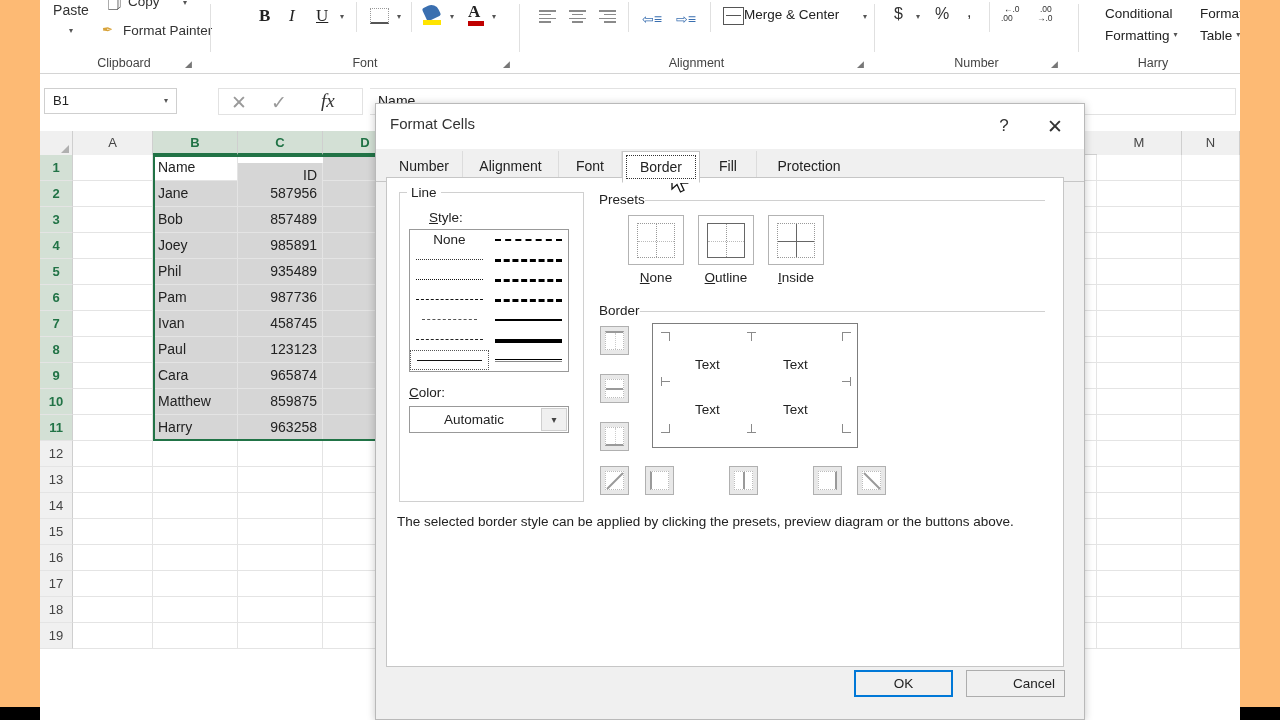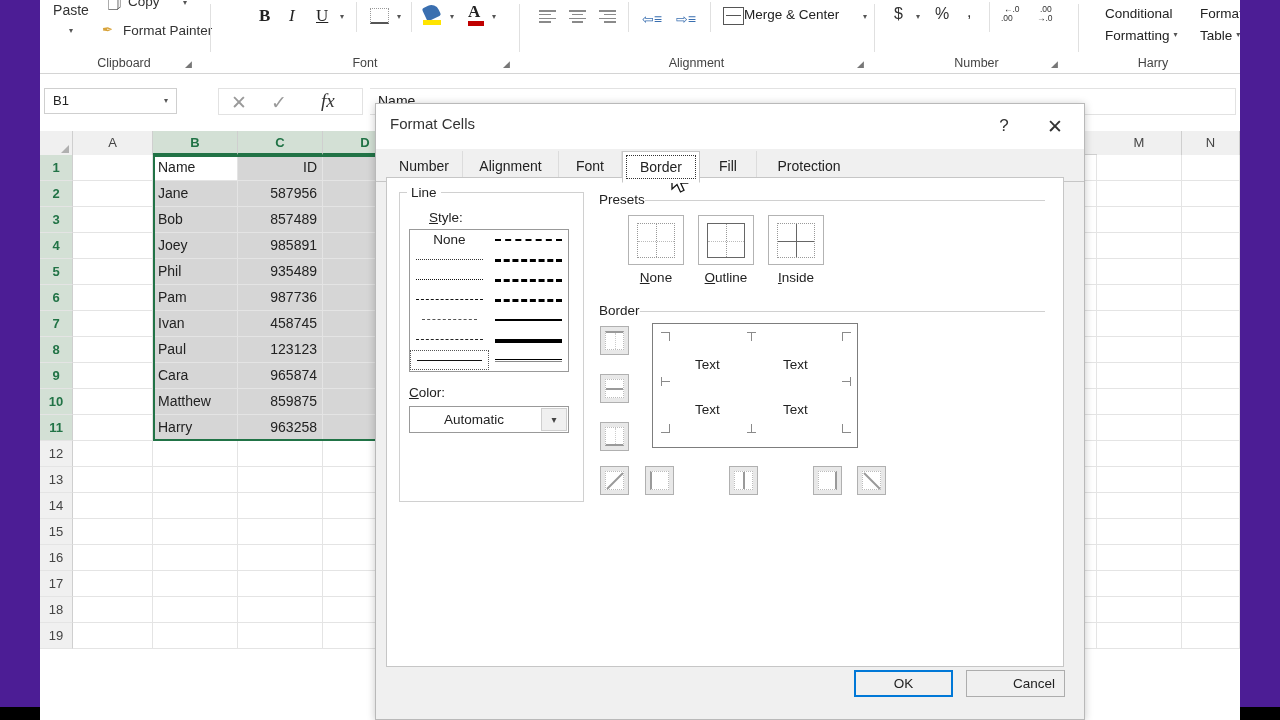--- a/index.html
+++ b/index.html
@@ -2,21 +2,21 @@
 <html><head>
 <meta charset="utf-8">
 <style>
   * { box-sizing: border-box; margin: 0; padding: 0; }
   html, body {
     width: 1280px; height: 720px;
     overflow: hidden;
     background: #000;
     font-family: "Liberation Sans", sans-serif;
   }
-  #root { position: relative; width: 1280px; height: 707px; background: #4c1d95; }
+  #root { position: relative; width: 1280px; height: 707px; background: #fdba74; }
 
   
   .excel-app {
     position: absolute; left: 40px; top: 0; width: 1200px; height: 720px;
     background: #fff; overflow: hidden;
   }
 
   
   .ribbon {
     position: absolute; left: 0; top: 0; width: 1200px; height: 74px;
@@ -357,21 +357,21 @@
         <div class="colhead sel" style="left:198px; width:85px;">C</div>
         <div class="colhead sel" style="left:283px; width:85px;">D</div>
         <div class="colhead" style="left:1057px; width:85px;">M</div>
         <div class="colhead" style="left:1142px; width:58px;">N</div>
       </div>
 
       <div id="rows-layer">
           <div class="rowhead sel" style="top: 24px; height: 26px; line-height: 25px;">1</div>
           <div class="cell" style="left: 33px; top: 24px; width: 80px; height: 26px; line-height: 25px;"></div>
           <div class="cell active" style="left: 113px; top: 24px; width: 85px; height: 26px; line-height: 25px;">Name</div>
-          <div class="cell selhl num" style="left: 198px; top: 24px; width: 85px; height: 26px; line-height: 25px;">ID</div>
+          <div class="cell selhl num" style="left: 198px; top: 32px; width: 85px; height: 26px; line-height: 25px;">ID</div>
           <div class="cell selhl num" style="left: 283px; top: 24px; width: 85px; height: 26px; line-height: 25px;">Sex</div>
           <div class="cell" style="left: 368px; top: 24px; width: 689px; height: 26px; line-height: 25px;"></div>
           <div class="cell" style="left: 1057px; top: 24px; width: 85px; height: 26px; line-height: 25px;"></div>
           <div class="cell" style="left: 1142px; top: 24px; width: 58px; height: 26px; line-height: 25px;"></div>
           <div class="rowhead sel" style="top: 50px; height: 26px; line-height: 25px;">2</div>
           <div class="cell" style="left: 33px; top: 50px; width: 80px; height: 26px; line-height: 25px;"></div>
           <div class="cell selhl" style="left: 113px; top: 50px; width: 85px; height: 26px; line-height: 25px;">Jane</div>
           <div class="cell selhl num" style="left: 198px; top: 50px; width: 85px; height: 26px; line-height: 25px;">587956</div>
           <div class="cell selhl num" style="left: 283px; top: 50px; width: 85px; height: 26px; line-height: 25px;">F</div>
           <div class="cell" style="left: 368px; top: 50px; width: 689px; height: 26px; line-height: 25px;"></div>
@@ -687,20 +687,21 @@
         <div class="bbtn-in" style="border-right:2.5px solid #9a9a9a; border-top:1px dotted #bbb; border-left:1px dotted #bbb; border-bottom:1px dotted #bbb;"></div>
       </div>
       <div class="bbtn" style="left:470px; top:288px;">
         <div class="bbtn-in" style="border:1px dotted #bbb;">
           <svg width="19" height="19" style="position:absolute;left:0;top:0;">
               <line x1="1" y1="1" x2="17" y2="17" stroke="#9a9a9a" stroke-width="2"></line>
             </svg>
         </div>
       </div>
 
+      <div class="desc">The selected border style can be applied by clicking the presets, preview diagram or the buttons above.</div>
     </div>
 
     <div class="dlg-btn primary" style="left:478px; top:566px;">OK</div>
     <div class="dlg-btn" style="left:590px; top:566px;padding-left:37px;">Cancel</div>
   </div>
 
   <svg class="cursor" style="left:671px; top:170px;" width="20" height="26">
     <polygon points="1,1 1,19 6,14.5 9.5,22 13,20.3 9.6,13 16,13" fill="#fff" stroke="#111" stroke-width="1.3"></polygon>
   </svg>
 </div>

